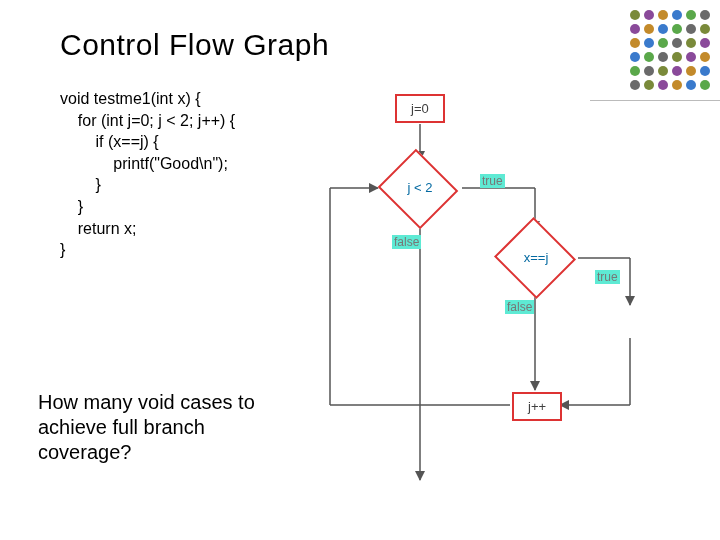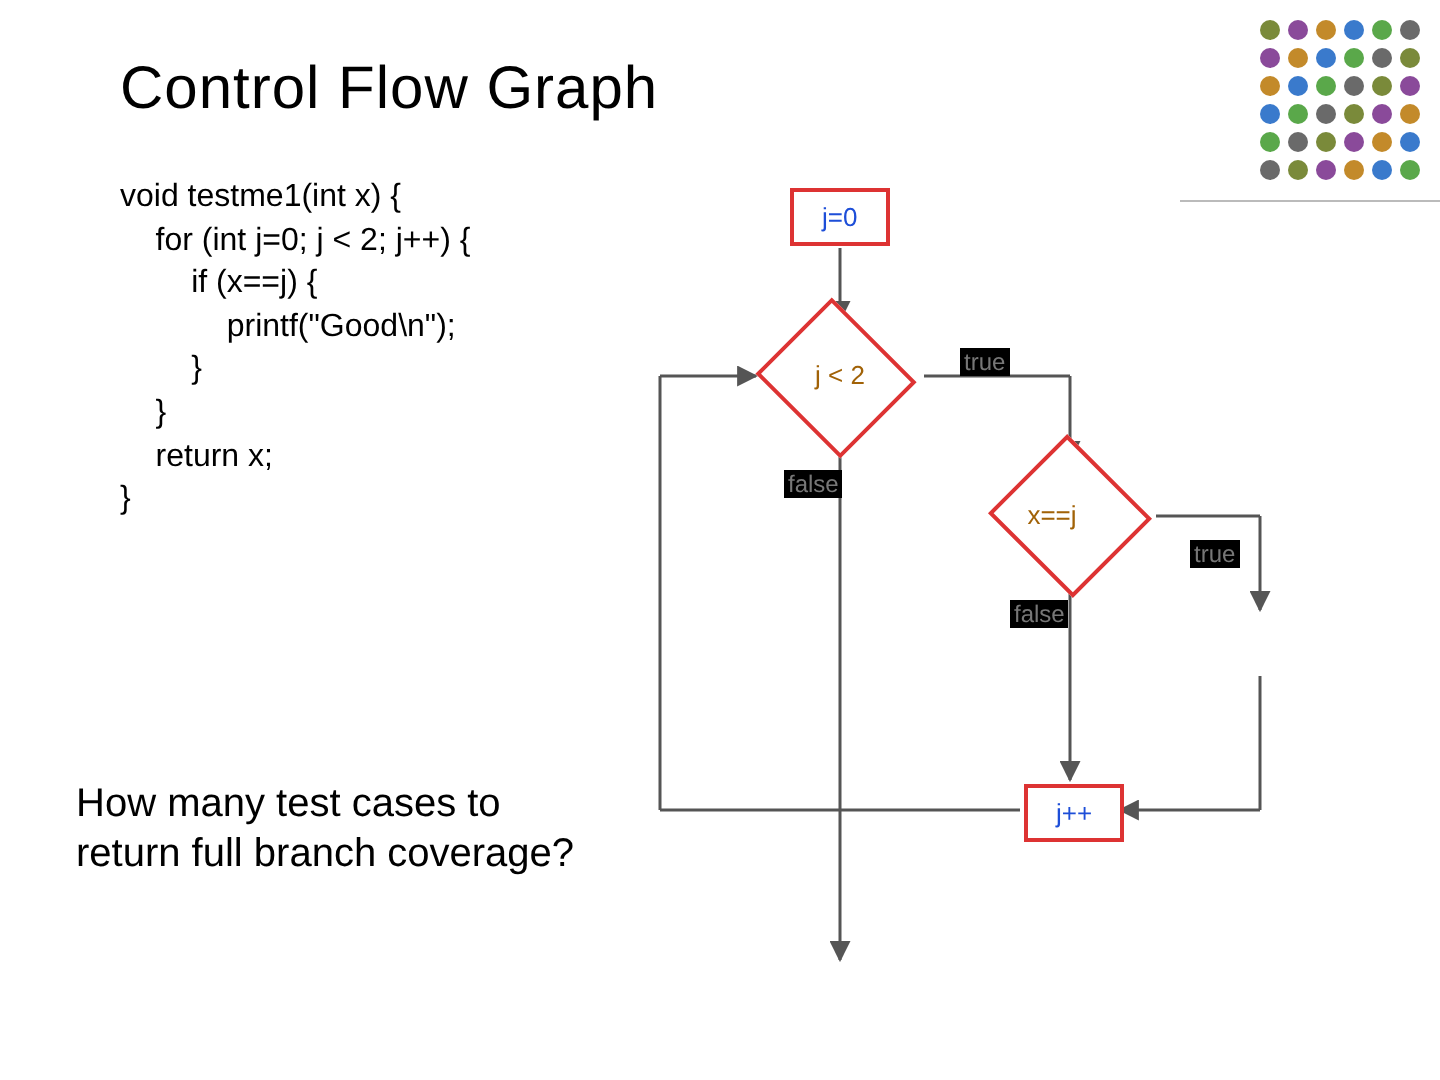--- a/index.html
+++ b/index.html
@@ -69,46 +69,46 @@
     top: 90px;
     width: 420px;
     height: 440px;
   }
   .box {
     position: absolute;
     border: 2px solid #d33;
     background: #fff;
     font-family: Verdana, Geneva, sans-serif;
     font-size: 13px;
-    color: #1d4ed8;
+    color: #404040;
     line-height: 1;
     padding: 6px 14px;
     text-align: right;
   }
   .diamond {
     position: absolute;
     width: 80px;
     height: 50px;
     transform: rotate(45deg);
     border: 2px solid #d33;
     background: #fff;
   }
   .dlabel {
     position: absolute;
     font-family: Verdana, Geneva, sans-serif;
     font-size: 13px;
-    color: #a16207;
+    color: #0369a1;
     text-align: center;
   }
   .elabel {
     position: absolute;
     font-family: Verdana, Geneva, sans-serif;
     font-size: 12px;
     color: #777;
-    background: #000000;
+    background: #5eead4;
     padding: 0 2px;
   }
   svg.edges {
     position: absolute;
     left: 0;
     top: 0;
     width: 420px;
     height: 440px;
     overflow: visible;
   }
@@ -120,21 +120,21 @@
 
 <div class="code" id="code-block">void testme1(int x) {
     for (int j=0; j &lt; 2; j++) {
         if (x==j) {
             printf("Good\n");
         }
     }
     return x;
 }</div>
 
-<div class="question">How many test cases to return full branch coverage?</div>
+<div class="question">How many void cases to achieve full branch coverage?</div>
 
 <div class="dots" id="dots">
     <span style="background: rgb(122, 138, 58);"></span>
     <span style="background: rgb(138, 74, 154);"></span>
     <span style="background: rgb(195, 138, 42);"></span>
     <span style="background: rgb(58, 122, 204);"></span>
     <span style="background: rgb(90, 168, 74);"></span>
     <span style="background: rgb(106, 106, 106);"></span>
     <span style="background: rgb(138, 74, 154);"></span>
     <span style="background: rgb(195, 138, 42);"></span>
@@ -198,21 +198,21 @@
   </svg>
 
   <div class="box" style="left:95px; top:4px;">
     <span>j=0</span>
   </div>
 
   <div class="diamond" style="left:88px; top:72px; width:56px; height:50px;"></div>
   <div class="dlabel" style="left:100px; top:90px; width:40px;">j &lt; 2</div>
 
   <div class="diamond" style="left:205px; top:140px; width:56px; height:52px;"></div>
-  <div class="dlabel" style="left:204px; top:160px; width:44px;">x==j</div>
+  <div class="dlabel" style="left:214px; top:160px; width:44px;">x==j</div>
 
 
   <div class="box" style="left:212px; top:302px;">
     <span>j++</span>
   </div>
 
 
   <div class="elabel" style="left:180px; top:84px;">true</div>
   <div class="elabel" style="left:92px;  top:145px;">false</div>
   <div class="elabel" style="left:295px; top:180px;">true</div>

